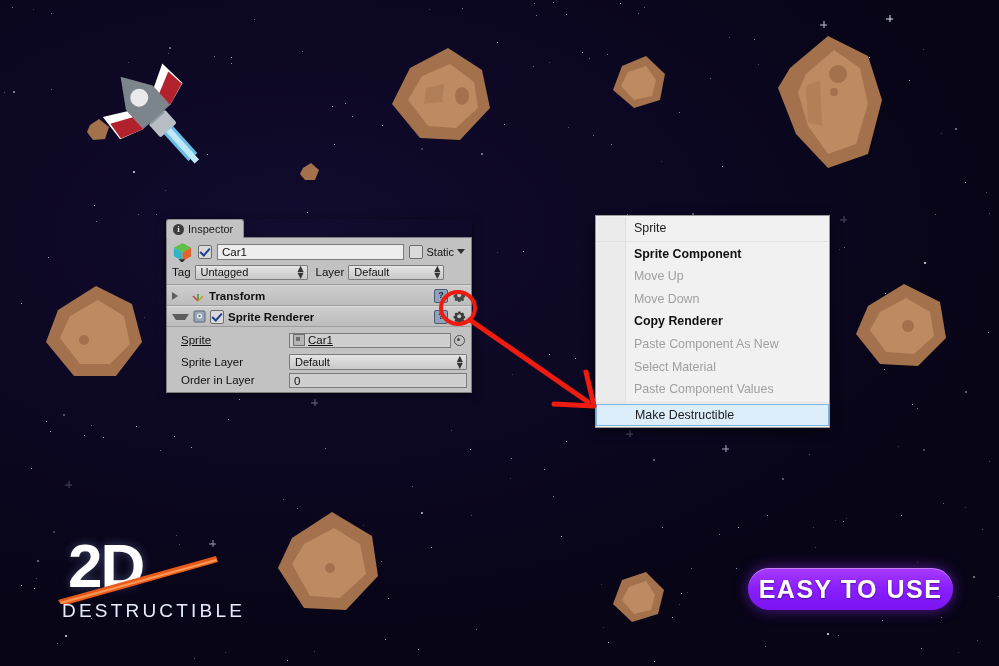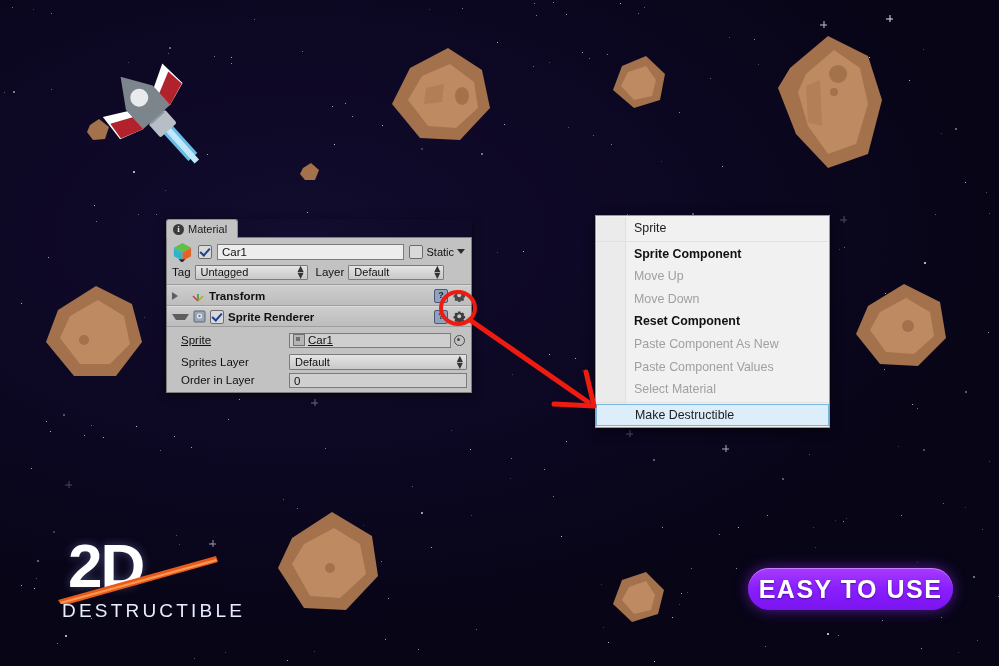--- a/index.html
+++ b/index.html
@@ -536,21 +536,21 @@
 
   <div class="badge">
     <span>EASY TO USE</span>
   </div>
 
   <div class="inspector">
 
     <div class="insp-tabbar">
       <div class="insp-tab">
         <span class="info-ico">i</span>
-        <span>Material</span>
+        <span>Inspector</span>
       </div>
     </div>
 
     <div class="insp-body">
 
       <div class="row-name">
         <svg class="cube-ico" viewBox="0 0 22 22">
           <polygon points="11,2 20,7 11,12 2,7" fill="#5fbf4a"></polygon>
           <polygon points="2,7 11,12 11,21 2,16" fill="#2fb3c8"></polygon>
           <polygon points="20,7 11,12 11,21 20,16" fill="#e2622c"></polygon>
@@ -622,21 +622,21 @@
           <span>Car1</span>
         </div>
         <span class="trailing">
           <span class="dot-target"></span>
         </span>
       </div>
 
 
 
       <div class="prow gap">
-        <span class="lbl">Sprites Layer</span>
+        <span class="lbl">Sprite Layer</span>
         <div class="dd" style="flex:1;height:16px;">
           <span>Default</span>
           <span class="updown">▲<br>▼</span>
         </div>
       </div>
 
       <div class="prow">
         <span class="lbl">Order in Layer</span>
         <div class="numfield">0</div>
       </div>
@@ -645,24 +645,24 @@
   </div>
 
   <div class="ctxmenu">
     <div class="ctx-gutter"></div>
     <div id="ctx-items">
         <div class="ctx-item">Sprite</div>
         <div class="ctx-div"></div>
         <div class="ctx-item bold">Sprite Component</div>
         <div class="ctx-item disabled">Move Up</div>
         <div class="ctx-item disabled">Move Down</div>
-        <div class="ctx-item bold">Reset Component</div>
+        <div class="ctx-item bold">Copy Renderer</div>
         <div class="ctx-item disabled">Paste Component As New</div>
+        <div class="ctx-item disabled">Select Material</div>
         <div class="ctx-item disabled">Paste Component Values</div>
-        <div class="ctx-item disabled">Select Material</div>
         <div class="ctx-div"></div>
         <div class="ctx-item sel">Make Destructible</div>
       </div>
   </div>
 
   <svg class="annot">
     <ellipse cx="458" cy="308" rx="17" ry="16" fill="none" stroke="#ee1b11" stroke-width="4"></ellipse>
     <line x1="470" y1="320" x2="588" y2="402" stroke="#ee1b11" stroke-width="5" stroke-linecap="round"></line>
     <polyline points="586,372 594,406 554,404" fill="none" stroke="#ee1b11" stroke-width="5" stroke-linecap="round" stroke-linejoin="round"></polyline>
   </svg>

